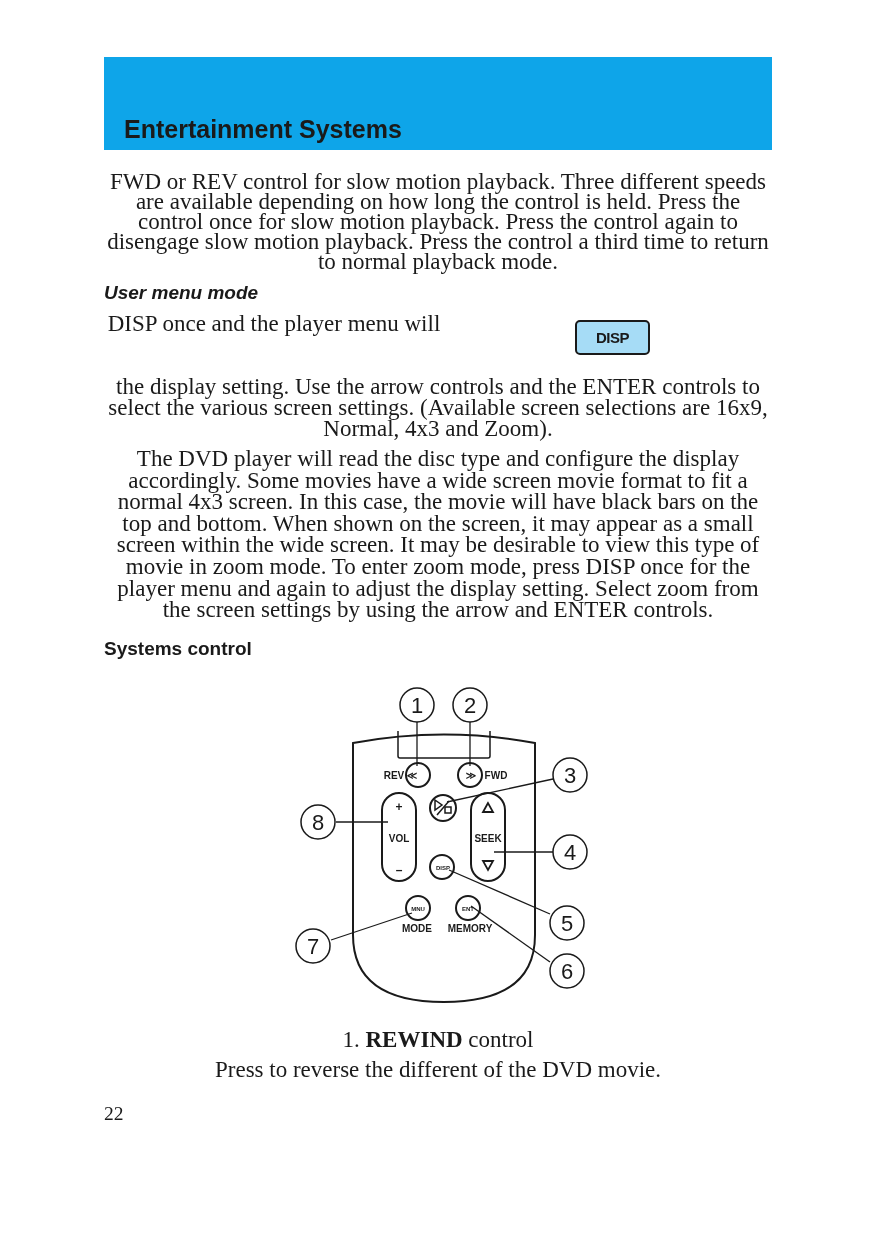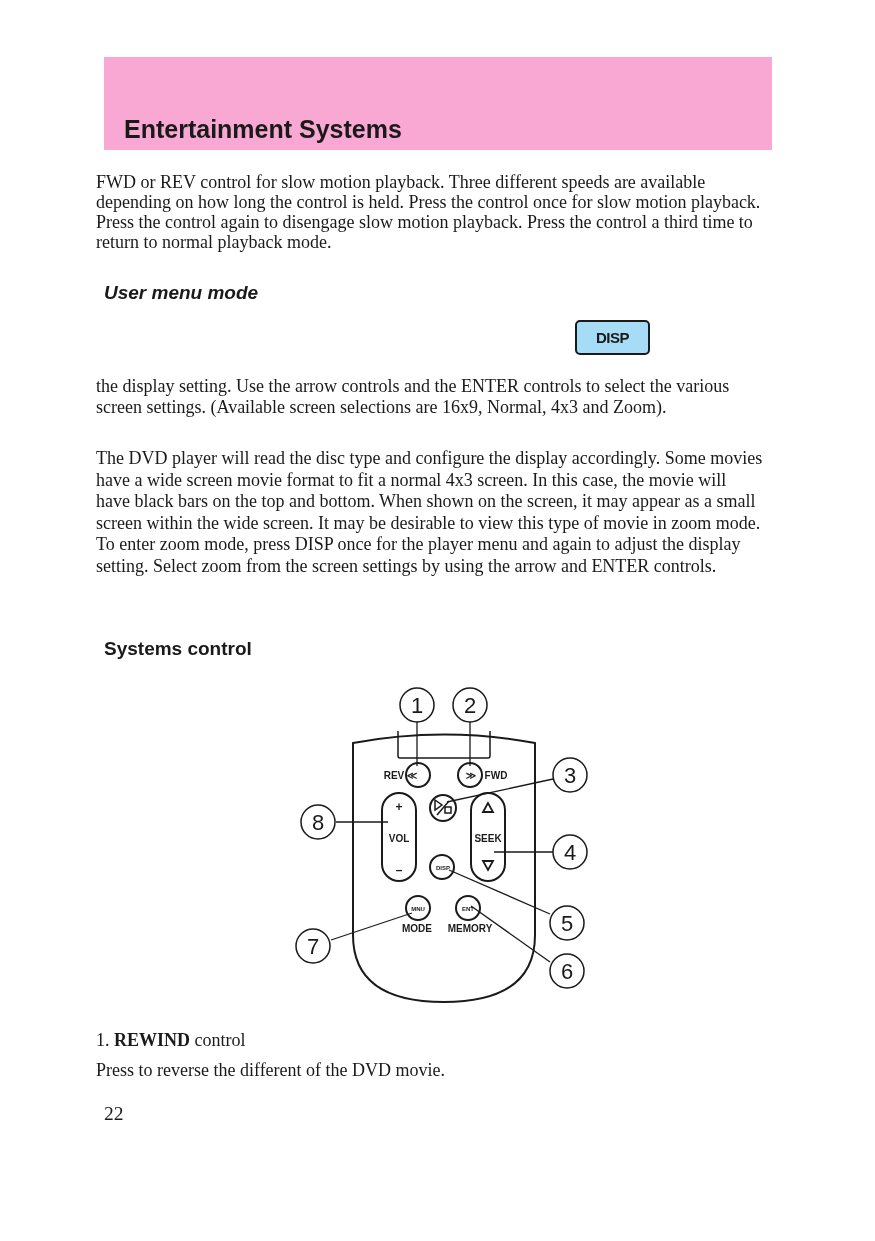--- a/index.html
+++ b/index.html
@@ -1,39 +1,40 @@
 <!DOCTYPE html>
 <html><head>
 <meta charset="utf-8">
 <style>
   html, body { margin:0; padding:0; background:#fff; }
   body { width:875px; height:1241px; position:relative; overflow:hidden; color:#1a1a1a; }
   .serif { font-family: "Liberation Serif", "DejaVu Serif", serif; }
   .sans { font-family: "Liberation Sans", "DejaVu Sans", sans-serif; }
-  .header-band { position:absolute; left:104px; top:57px; width:668px; height:93px; background:#f9a8d4; }
+  .header-band { position:absolute; left:104px; top:57px; width:668px; height:93px; background:#0ea5e9; }
   .header-title { position:absolute; left:20px; top:58px; font-size:25px; font-weight:bold; color:#1a1a1a; }
-  .para { position:absolute; left:96px; width:668px; font-size:18px; line-height:20px; }
+  .para { position:absolute; left:104px; width:668px; font-size:23px; line-height:20px;text-align:center; }
   .subhead { position:absolute; left:104px; font-size:19px; font-weight:bold; }
   .italic { font-style:italic;text-align:right; }
   .disp-icon { position:absolute; left:575px; top:320px; width:75px; height:35px; background:#a6dcf6; border:2px solid #1a1a1a; border-radius:5px; box-sizing:border-box; display:flex; align-items:center; justify-content:center; font-size:15px; font-weight:bold; letter-spacing:-0.5px; }
   .remote { position:absolute; left:290px; top:680px; width:310px; height:330px; }
   .page-num { position:absolute; left:104px; top:1103px; font-size:19.5px; }
 </style>
 </head>
 <body>
 
 <div class="header-band">
   <div class="header-title sans">Entertainment Systems</div>
 </div>
 
 <div class="para serif" style="top:172px;">FWD or REV control for slow motion playback. Three different speeds are available depending on how long the control is held. Press the control once for slow motion playback. Press the control again to disengage slow motion playback. Press the control a third time to return to normal playback mode.</div>
 
 <div class="subhead sans italic" style="top:282px;">User menu mode</div>
 
 <div class="para serif" style="top:313px; width:340px; line-height:21.5px;">
+  <div>DISP once and the player menu will</div>
 </div>
 <div class="para serif" style="top:376px; line-height:21px;">the display setting. Use the arrow controls and the ENTER controls to select the various screen settings. (Available screen selections are 16x9, Normal, 4x3 and Zoom).</div>
 
 <div class="disp-icon sans">DISP</div>
 
 <div class="para serif" style="top:448px; line-height:21.6px;">The DVD player will read the disc type and configure the display accordingly. Some movies have a wide screen movie format to fit a normal 4x3 screen. In this case, the movie will have black bars on the top and bottom. When shown on the screen, it may appear as a small screen within the wide screen. It may be desirable to view this type of movie in zoom mode. To enter zoom mode, press DISP once for the player menu and again to adjust the display setting. Select zoom from the screen settings by using the arrow and ENTER controls.</div>
 
 <div class="subhead sans" style="top:638px;">Systems control</div>
 
 <svg class="remote" viewBox="290 680 310 330" font-family="Liberation Sans, sans-serif">

